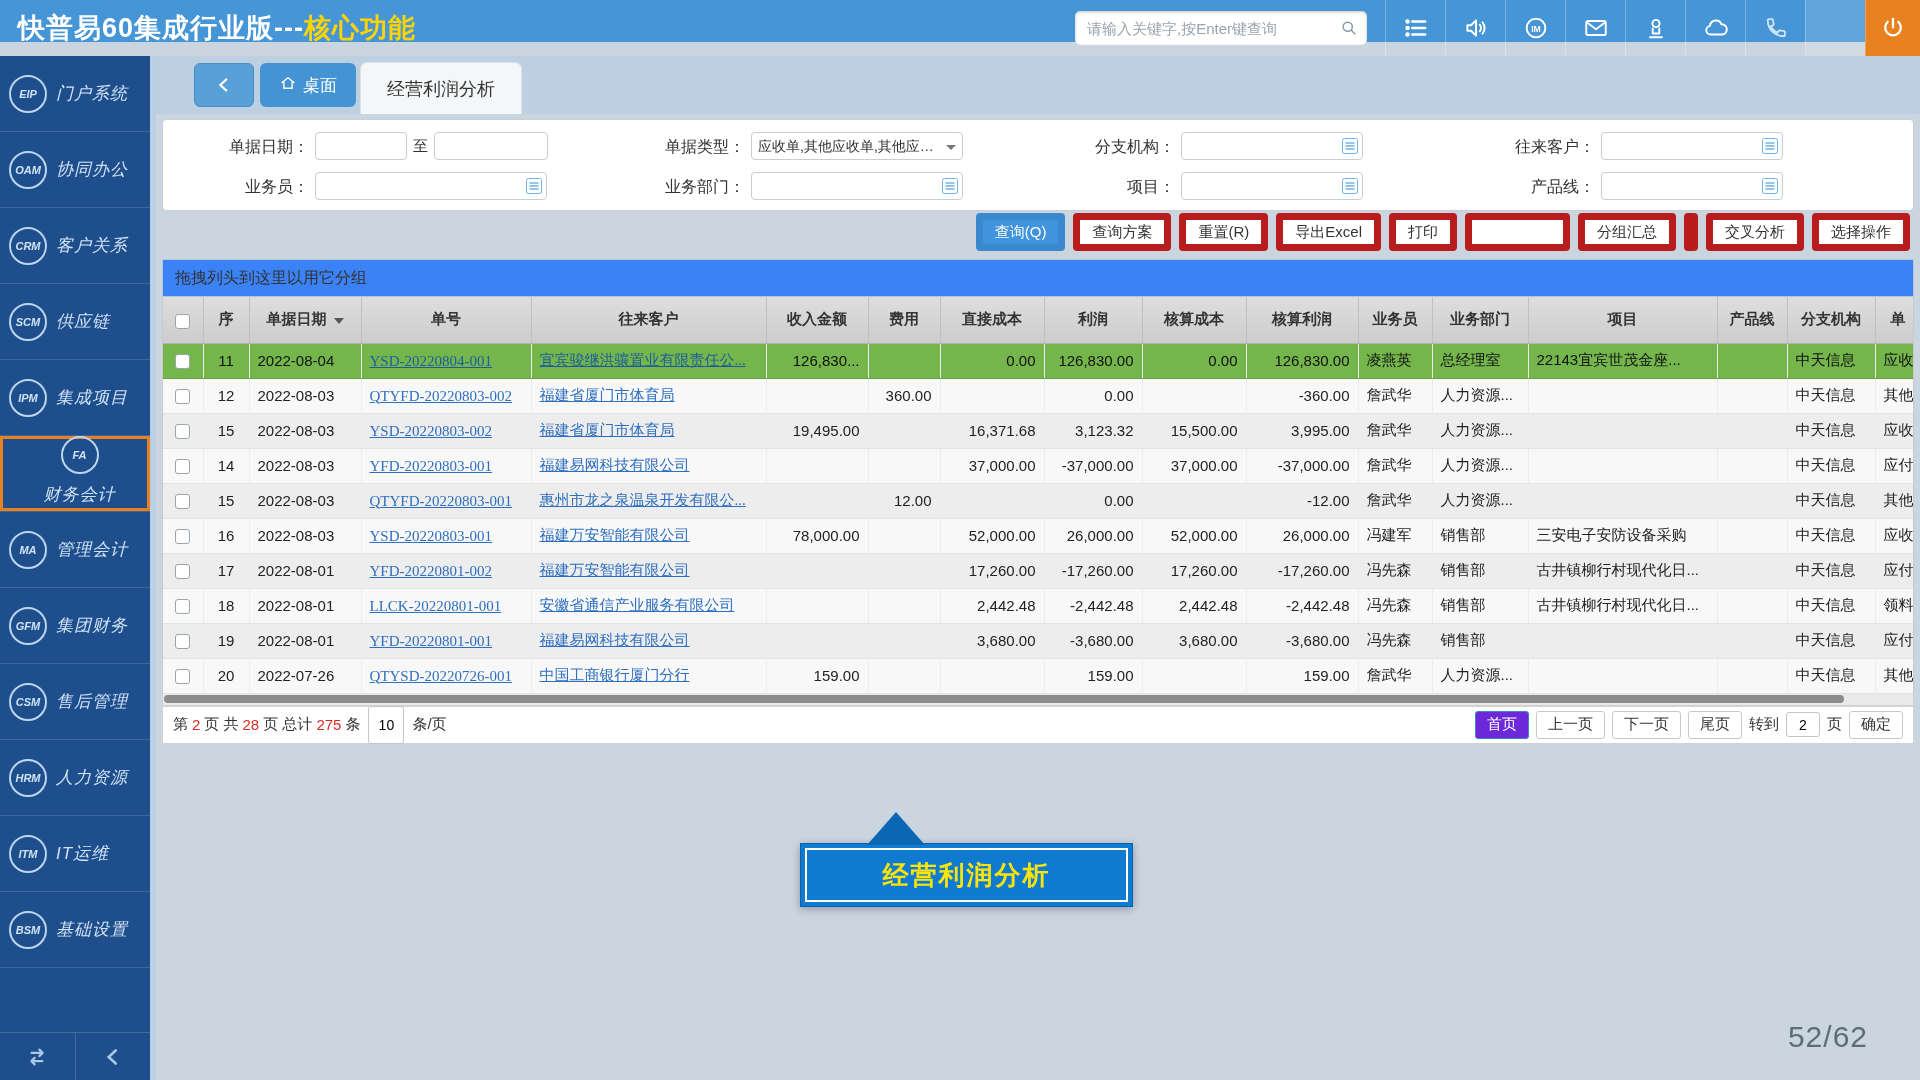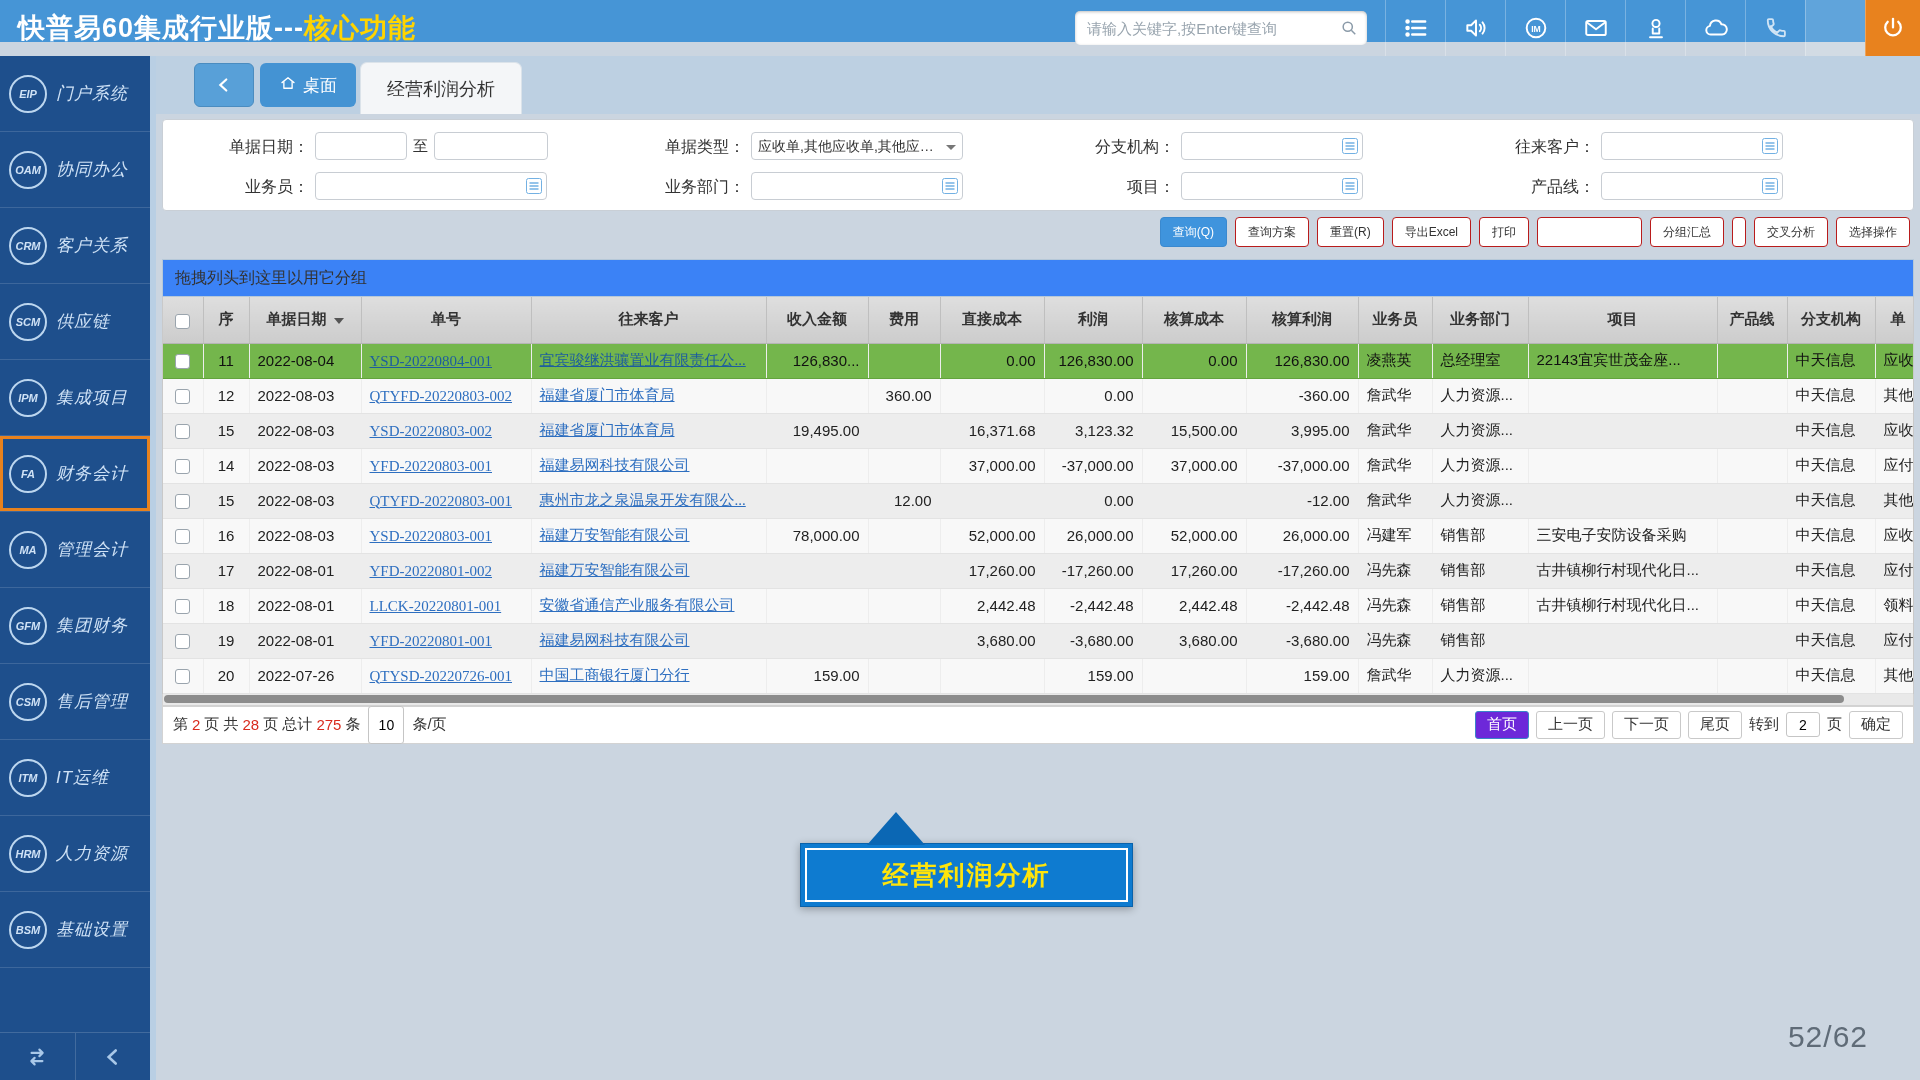--- a/index.html
+++ b/index.html
@@ -18,21 +18,21 @@
   .top-icons { position:absolute; left:1385px; top:0; height:56px; display:flex; }
   .top-icon { width:60px; height:56px; display:flex; align-items:center; justify-content:center; border-left:1px solid rgba(255,255,255,.28); cursor:pointer; }
   .top-icon svg { width:26px; height:26px; }
   .top-icon.blank { background:rgba(255,255,255,.14); }
   .top-icon.power { width:55px; background:#e8821e; }
 
   
   .sidebar { position:absolute; left:0; top:56px; width:150px; height:1024px; background:#1e4f8c; z-index:10; }
   .side-strip { position:absolute; left:150px; top:56px; width:6px; height:1024px; background:#b9cfe4; }
   .side-item { height:76px; display:flex; align-items:center; gap:9px; padding-left:9px; border-bottom:1px solid rgba(255,255,255,.14); color:#cfe2f6; cursor:pointer; position:relative;font-style:italic; }
-  .side-item.active { box-shadow: inset 0 0 0 3px #e8821e; }
+  .side-item.active { box-shadow: inset 0 0 0 3px #e8821e; flex-direction: column; }
   .side-badge { width:38px; height:38px; border:2px solid #bcd6ef; border-radius:50%; display:flex; align-items:center; justify-content:center; font-size:11px; font-weight:bold; flex:0 0 auto; letter-spacing:0; }
   .side-label { font-size:17px; letter-spacing:1px; white-space:nowrap; }
   .side-footer { position:absolute; left:0; bottom:0; width:150px; height:48px; border-top:1px solid rgba(255,255,255,.16); display:flex; }
   .side-footer .sf-btn { flex:1; display:flex; align-items:center; justify-content:center; cursor:pointer; }
   .side-footer .sf-btn + .sf-btn { border-left:1px solid rgba(255,255,255,.16); }
   .side-footer svg { width:26px; height:26px; }
 
   
   .content { position:absolute; left:156px; top:56px; width:1764px; height:1024px; background:#cbd5e0; }
 
@@ -51,21 +51,21 @@
   .f-input { height:28px; border:1px solid #c8cdd3; border-radius:4px; background:#fff; font-size:14px; color:#333; padding:0 6px; outline:none; width:100%; }
   .f-lookup { position:relative; width:100%; }
   .f-lookup .f-input { padding-right:24px; }
   .lookup-ic { position:absolute; right:5px; top:6px; width:16px; height:16px; cursor:pointer; }
   .f-to { font-size:15px; color:#333; margin:0 6px; }
   .f-select { position:relative; width:100%; height:28px; border:1px solid #c8cdd3; border-radius:4px; background:#fff; font-size:14px; color:#333; padding:5px 20px 0 6px; white-space:nowrap; overflow:hidden; text-overflow:ellipsis; cursor:pointer; }
   .f-select:after { content:""; position:absolute; right:6px; top:12px; border-left:5px solid transparent; border-right:5px solid transparent; border-top:5px solid #777; }
 
   
   .toolbar { height:42px; display:flex; justify-content:flex-end; align-items:center; gap:8px; padding-right:10px; }
-  .btn { height:30px; padding:0 12px; border:1px solid #b91c1c; border-radius:4px; background:#fff; font-size:12px; color:#333; display:flex; align-items:center; cursor:pointer; white-space:nowrap; }
+  .btn { height:38px; padding:0 12px; border:7px solid #b91c1c; border-radius:4px; background:#fff; font-size:15px; color:#333; display:flex; align-items:center; cursor:pointer; white-space:nowrap; }
   .btn.primary { background:#3f94dd; border-color:#3a89cf; color:#fff; }
   .btn.blank { padding:0; }
 
   
   .group-bar { margin:6px 6px 0; height:38px; background:#3b82f6; border:1px solid #b6c8d8; display:flex; align-items:center; padding-left:12px; font-size:16px; color:#333; }
   .grid-wrap { margin:0 6px; background:#fff; overflow:hidden; border-left:1px solid #c9c9c9; border-right:1px solid #c9c9c9; }
   table.grid { border-collapse:collapse; table-layout:fixed; width:1758px; }
   .grid th { height:46px; background:linear-gradient(#dedede,#cccccc); border-right:1px solid #bfbfbf; border-bottom:1px solid #b5b5b5; font-size:15px; color:#333; font-weight:bold; text-align:center; padding:0 4px; overflow:hidden; white-space:nowrap; cursor:pointer; }
   .grid td { height:35px; border-right:1px solid rgba(0,0,0,.07); border-bottom:1px solid #e3e3e3; font-size:15px; color:#222; padding:0 8px; overflow:hidden; white-space:nowrap; }
   .grid tr.r-even td { background:#ededed; }
@@ -199,26 +199,26 @@
         </div>
         <div class="side-item">
           <span class="side-badge">GFM</span>
           <span class="side-label">集团财务</span>
         </div>
         <div class="side-item">
           <span class="side-badge">CSM</span>
           <span class="side-label">售后管理</span>
         </div>
         <div class="side-item">
+          <span class="side-badge">HRM</span>
+          <span class="side-label">人力资源</span>
+        </div>
+        <div class="side-item">
           <span class="side-badge">ITM</span>
           <span class="side-label">IT运维</span>
-        </div>
-        <div class="side-item">
-          <span class="side-badge">HRM</span>
-          <span class="side-label">人力资源</span>
         </div>
         <div class="side-item">
           <span class="side-badge">BSM</span>
           <span class="side-label">基础设置</span>
         </div>
       </div>
     <div class="side-footer" id="side-footer">
         <div class="sf-btn">
           <svg viewBox="0 0 24 24" fill="none" stroke="#a9c8e8" stroke-width="2" stroke-linecap="round" stroke-linejoin="round">
             <path d="M7 8.2h10M14.2 5.2l3 3-3 3"></path>

